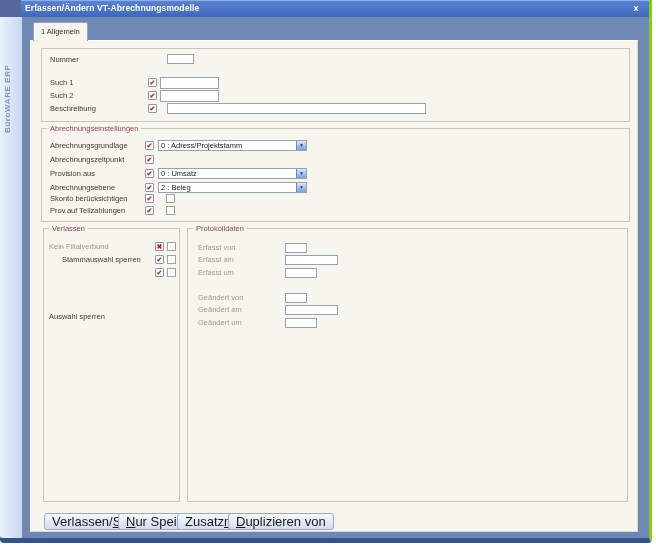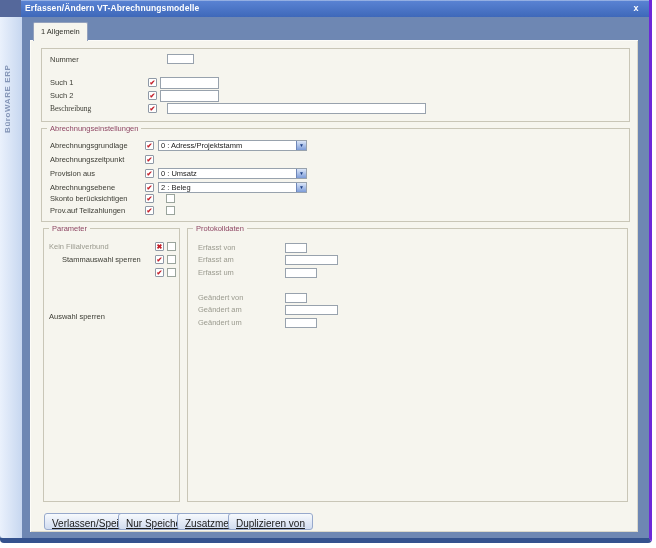--- a/index.html
+++ b/index.html
@@ -1,18 +1,18 @@
 <!DOCTYPE html>
 <html><head>
 <meta charset="utf-8">
 <style>
   * { margin:0; padding:0; box-sizing:border-box; }
   html,body { width:656px; height:548px; background:#ffffff; font-family:"Liberation Sans", sans-serif; }
   .window { position:absolute; left:0; top:0; width:652px; height:543px;
-            background:#6e87b3; border-right:3px solid #6d28d9; border-bottom:5px solid #34528e;
+            background:#6e87b3; border-right:3px solid #84cc16; border-bottom:5px solid #34528e;
             border-radius:0 0 4px 4px; overflow:hidden; }
   
   .titlebar { position:absolute; left:0; top:0; right:0; height:17px;
               background:linear-gradient(#5b84d4,#3e68ba);
               box-shadow:inset 0 1px 0 rgba(255,255,255,.35); }
   .titlebar-corner { position:absolute; left:0; top:0; width:21px; height:17px; background:#55689b; }
   .title-text { position:absolute; left:25px; top:3px; color:#ffffff; font-size:8.5px; font-weight:bold;
                 letter-spacing:0.1px; white-space:nowrap; }
   .close-btn { position:absolute; right:7px; top:2px; width:12px; height:12px; color:#ffffff;
                font-size:9px; font-weight:bold; text-align:center; line-height:12px; cursor:default; }
@@ -40,24 +40,24 @@
           border-radius:1px; color:#c4202a; font-size:7px; line-height:8px; font-weight:bold;
           text-align:center; cursor:default; }
   .cbx { position:absolute; width:9px; height:9px; background:#ffffff; border:1px solid #9aa49c; }
   .dd { position:absolute; height:11px; border:1px solid #98a2ad; background:#ffffff; }
   .dd-text { position:absolute; left:2px; top:0; right:11px; font-size:7.5px; line-height:9px;
              color:#222; white-space:nowrap; overflow:hidden; }
   .dd-btn { position:absolute; right:0; top:0; bottom:0; width:10px;
             background:linear-gradient(#dbe6f8,#8fadе4,#7d9cd8);
             background:linear-gradient(#dbe6f8,#7d9cd8); border-left:1px solid #6f87b8;
             color:#1c3e85; font-size:5px; line-height:9px; text-align:center; cursor:default; }
-  .btn { position:absolute; top:473px; height:17px; display:inline-flex; align-items:flex-end;
-         padding:0 7px; font-size:10px; color:#1a1a1a;
+  .btn { position:absolute; top:473px; height:17px; display:inline-flex; align-items:center;
+         padding:0 7px; font-size:13px; color:#1a1a1a;
          background:linear-gradient(#f7fafd,#e2e9f6 55%,#d2ddf0);
-         border:1px solid #97a9cc; border-radius:3px; white-space:nowrap; cursor:default;text-decoration:underline; }
+         border:1px solid #97a9cc; border-radius:3px; white-space:nowrap; cursor:default; }
   .btn .key { text-decoration:underline; }
 </style>
 </head>
 <body>
 
 <div class="window">
 
   <div class="titlebar">
     <div class="titlebar-corner"></div>
     <span class="title-text">Erfassen/Ändern VT-Abrechnungsmodelle</span>
@@ -71,36 +71,36 @@
   <div class="tab">
     <span>1 Allgemein</span>
   </div>
 
   <div class="panel">
 
     <div class="grp" style="left:11px;top:8px;width:589px;height:74px;"></div>
     <div class="grp" style="left:11px;top:88px;width:589px;height:94px;"></div>
     <span class="grp-title" style="left:17px;top:84px;">Abrechnungseinstellungen</span>
     <div class="grp" style="left:13px;top:188px;width:137px;height:274px;"></div>
-    <span class="grp-title" style="left:19px;top:184px;">Parameter</span>
+    <span class="grp-title" style="left:19px;top:184px;">Verlassen</span>
     <div class="grp" style="left:157px;top:188px;width:441px;height:274px;"></div>
     <span class="grp-title" style="left:163px;top:184px;">Protokolldaten</span>
 
     <span class="lbl" style="left:20px;top:15px;">Nummer</span>
     <input class="tin" style="left: 137px; top: 14px; width: 27px; height: 10px;" value="">
 
     <span class="lbl" style="left:20px;top:38px;">Such 1</span>
     <span class="note" style="left:118px;top:38px;">✔</span>
     <input class="tin" style="left: 130px; top: 37px; width: 59px; height: 12px;" value="">
 
     <span class="lbl" style="left:20px;top:51px;">Such 2</span>
     <span class="note" style="left:118px;top:51px;">✔</span>
     <input class="tin" style="left: 130px; top: 50px; width: 59px; height: 12px;" value="">
 
-    <span class="lbl" style="left:20px;top:64px;font-family:Liberation Serif, serif;">Beschreibung</span>
+    <span class="lbl" style="left:20px;top:64px;">Beschreibung</span>
     <span class="note" style="left:118px;top:64px;">✔</span>
     <input class="tin" style="left: 137px; top: 63px; width: 259px; height: 11px;" value="">
 
     <span class="lbl" style="left:20px;top:101px;">Abrechnungsgrundlage</span>
     <span class="note" style="left:115px;top:101px;">✔</span>
     <div class="dd" style="left:128px;top:100px;width:149px;">
       <span class="dd-text">0 : Adress/Projektstamm</span>
       <span class="dd-btn">▼</span>
     </div>
 

